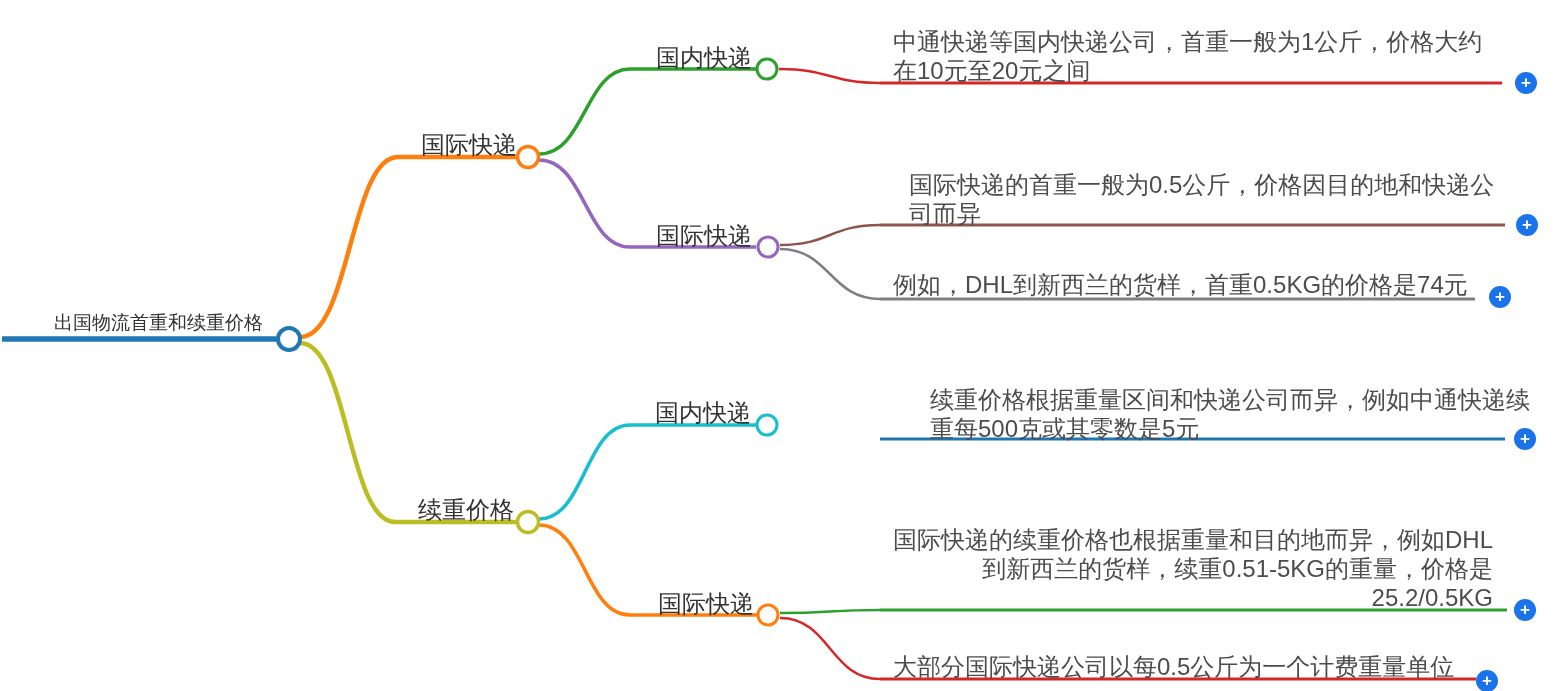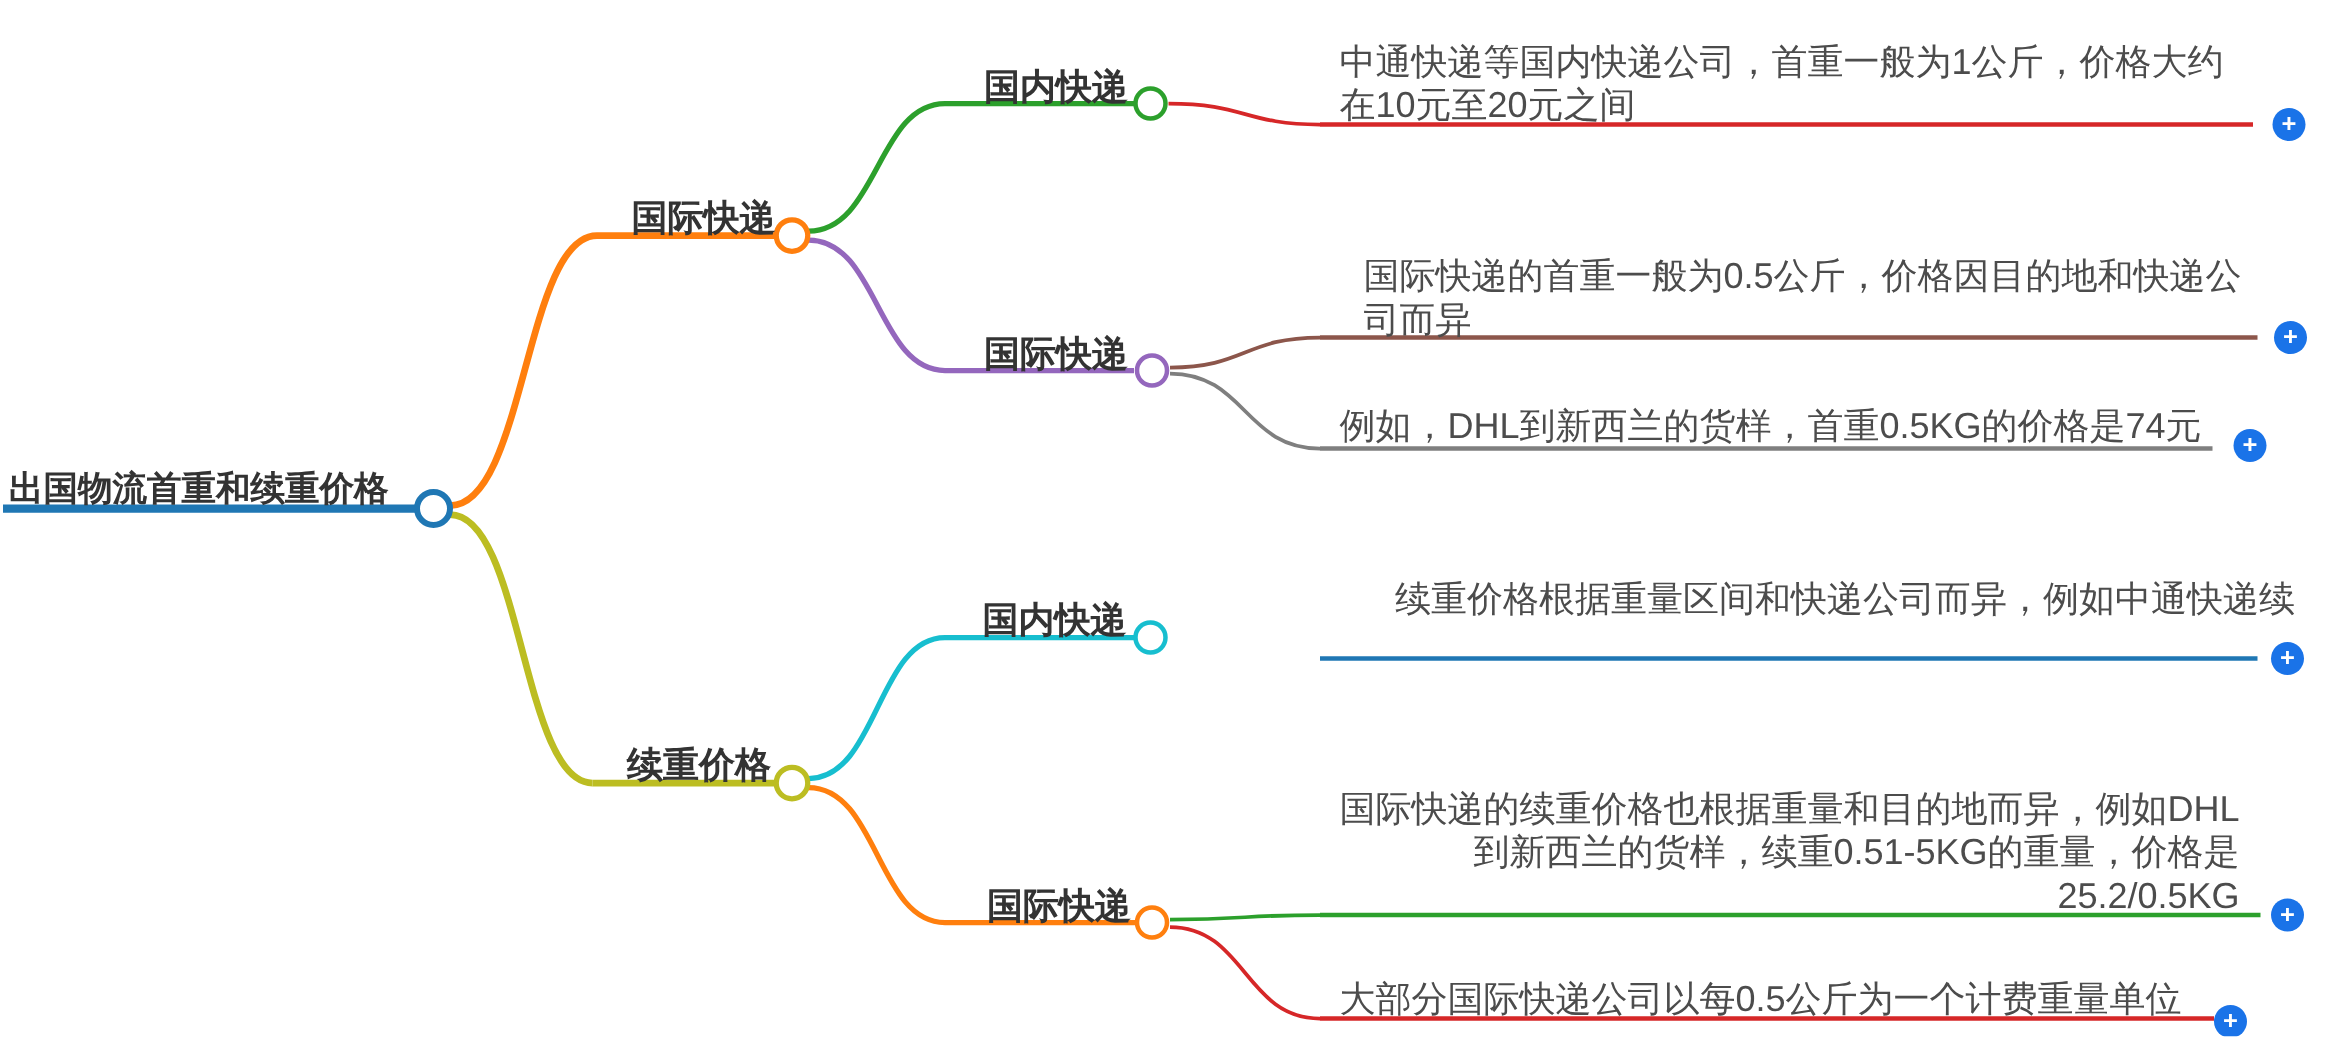--- a/index.html
+++ b/index.html
@@ -8,23 +8,23 @@
     width:1566px;height:691px;
     overflow:hidden;
     background:#ffffff;
     font-family:"Liberation Sans","DejaVu Sans",sans-serif;
   }
   #graph{position:absolute;left:0;top:0;}
   .label{
     position:absolute;
     white-space:nowrap;
     color:#333333;
-    font-weight:bold;
+    font-weight:normal;
   }
-  .root-label{font-size:23px;}
+  .root-label{font-size:19px;margin-left:48px;}
   .branch-label{font-size:24px;}
   .leaf-text{
     position:absolute;
     font-size:24px;
     font-weight:normal;
     color:#4c4c4c;
     line-height:29px;
     white-space:nowrap;
   }
   .add-btn{
@@ -118,20 +118,21 @@
   </div>
   <div class="leaf-text" style="left:893px;top:170px;margin-left:16px;">
     <div>国际快递的首重一般为0.5公斤，价格因目的地和快递公</div>
     <div>司而异</div>
   </div>
   <div class="leaf-text" style="left:893px;top:270px;text-align:right;">
     <div>例如，DHL到新西兰的货样，首重0.5KG的价格是74元</div>
   </div>
   <div class="leaf-text" style="left:930px;top:385px;">
     <div>续重价格根据重量区间和快递公司而异，例如中通快递续</div>
+    <div>重每500克或其零数是5元</div>
   </div>
   <div class="leaf-text" style="left:893px;top:525px;text-align:right;">
     <div>国际快递的续重价格也根据重量和目的地而异，例如DHL</div>
     <div>到新西兰的货样，续重0.51-5KG的重量，价格是</div>
     <div>25.2/0.5KG</div>
   </div>
   <div class="leaf-text" style="left:893px;top:652px;">
     <div>大部分国际快递公司以每0.5公斤为一个计费重量单位</div>
   </div>
 

